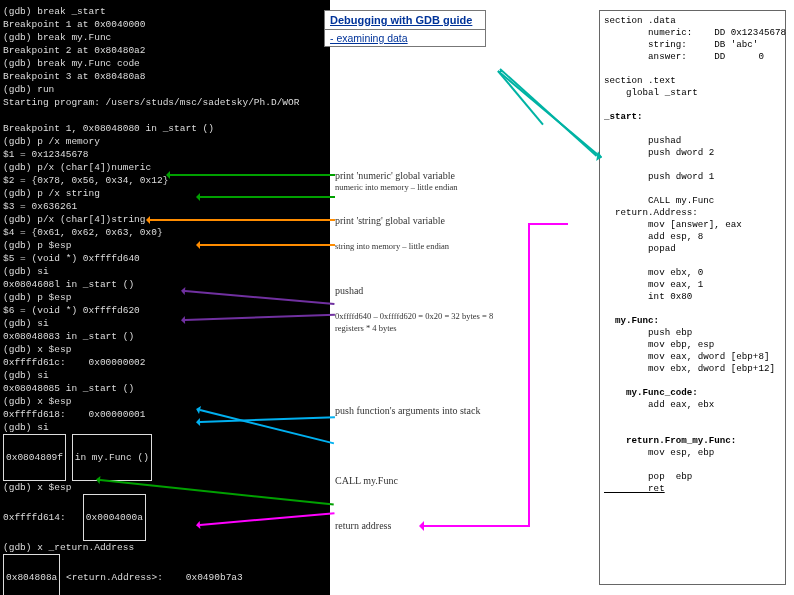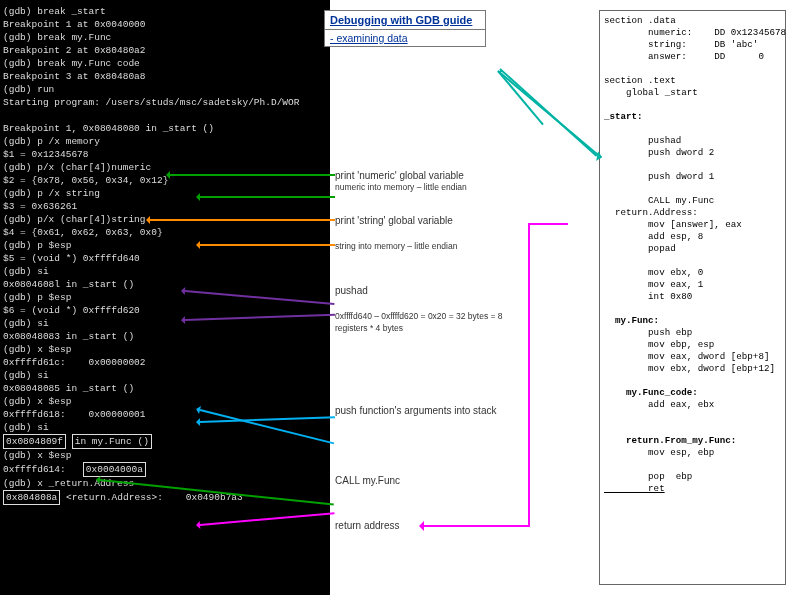--- a/index.html
+++ b/index.html
@@ -24,21 +24,21 @@
     font-family: "Courier New", monospace;
     font-size: 9.5px;
     line-height: 13px;
     padding: 5px 3px;
     box-sizing: border-box;
     white-space: pre;
   }
   .terminal .boxed {
     border: 1px solid #ddd;
     display: inline-block;
-    padding: 0 2px;
+    padding: 16px 2px;
   }
   .gdb-guide {
     position: absolute;
     left: 324px;
     top: 10px;
     width: 160px;
     border: 1px solid #777;
     background: #fff;
     font-size: 11px;
   }
@@ -54,21 +54,21 @@
     border-bottom: 1px solid #ccc;
     color: #003399;
     text-decoration: underline;
     font-size: 10.5px;
   }
   .gdb-guide .item:last-child { border-bottom: none; }
   .annot {
     position: absolute;
     left: 335px;
     width: 200px;
-    font-family: Liberation Sans, sans-serif;
+    font-family: Liberation Serif, serif;
     font-size: 10px;
     color: #333;
     line-height: 12px;
   }
   .annot.sm { font-size: 8.5px; }
   .code-panel {
     position: absolute;
     right: 8px;
     top: 10px;
     width: 187px;

